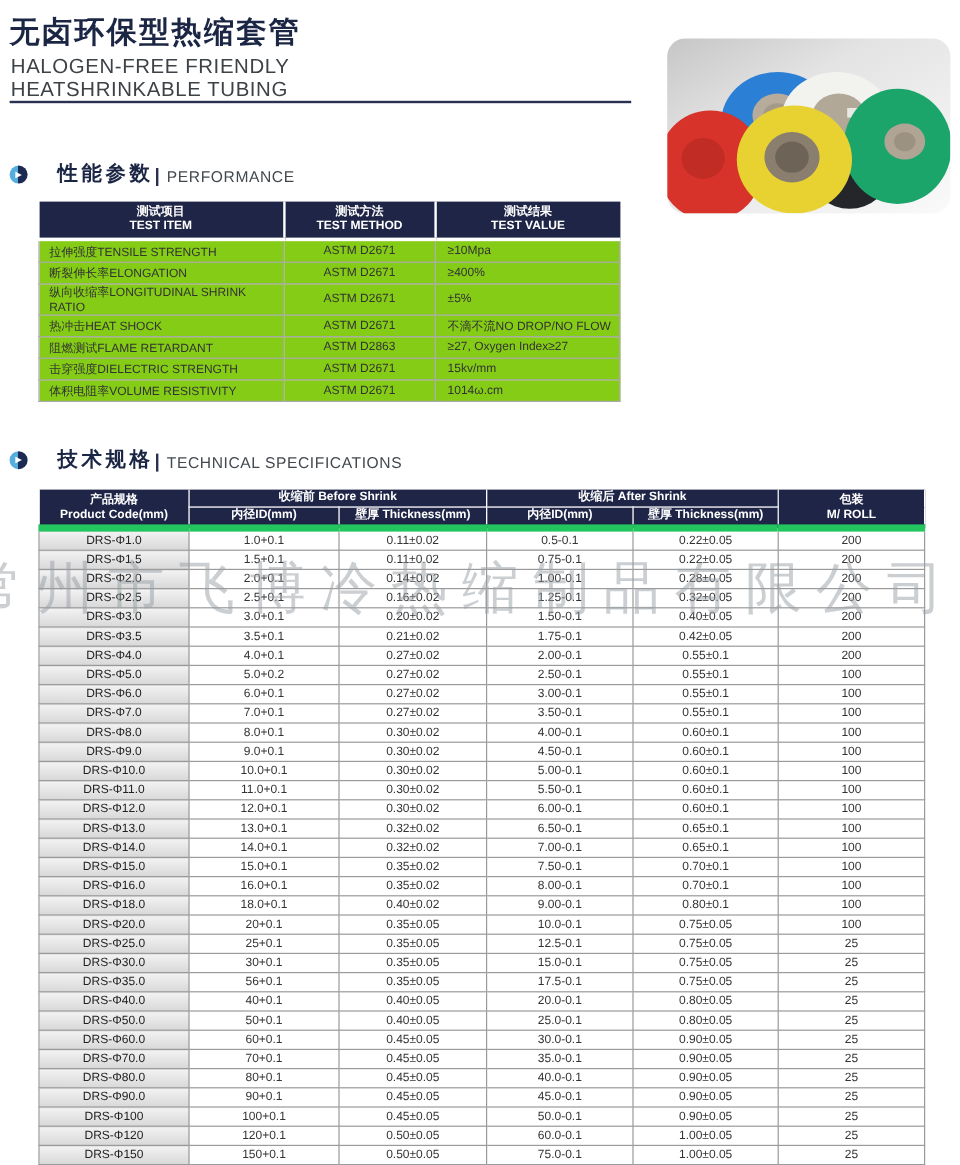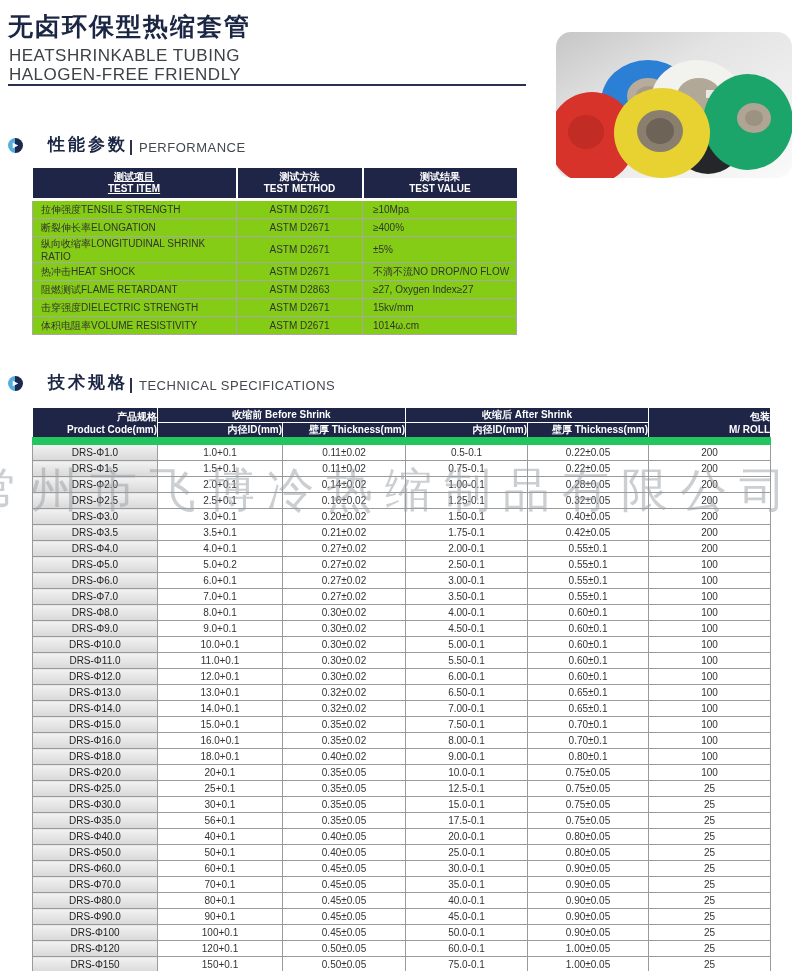--- a/index.html
+++ b/index.html
@@ -42,60 +42,60 @@
   .sec .bar { width:2px; height:15px; background:#2a3150; margin:0 7px 1px 2px; }
   .sec .en { font-size:13px; font-weight:normal; color:#43484e; letter-spacing:0.5px; margin-bottom:1px; }
   
   table { border-collapse:collapse; table-layout:fixed; }
   .perf { position:absolute; left:32px; top:168px; width:484px; }
   .perf col.p1 { width:204px; } .perf col.p2 { width:126px; } .perf col.p3 { width:154px; }
   .perf th {
     background:#1f2547; color:#fff; font-size:10px; font-weight:bold;
     height:30px; padding:0; border-left:2px solid #fff; border-bottom:3px solid #fff;
   }
-  .perf th:first-child { border-left:none;text-decoration:underline; }
+  .perf th:first-child { border-left:none; }
   .perf th span { display:block; line-height:12px; }
   .perf td {
     border:1px solid #a8a8a8; height:17px; font-size:10px; color:#333;
     background:#84cc16; padding:0 6px;
   }
   .perf td.c0 { text-align:left; padding-left:8px; }
   .perf td.c1 { text-align:center; }
   .perf td.c2 { text-align:left; padding-left:10px; }
   
   .specs { position:absolute; left:32px; top:408px; width:738px; }
   .specs col.s1 { width:125px; } .specs col.s2 { width:125px; } .specs col.s3 { width:123px; }
   .specs col.s4 { width:122px; } .specs col.s5 { width:121px; } .specs col.s6 { width:122px; }
   .specs th {
     background:#1f2547; color:#fff; font-size:10px; font-weight:bold;
     padding:0; height:14px; border:1px solid #fff; border-top:none; line-height:14px;
   }
-  .specs thead tr:last-child th, .specs th[rowspan] { border-bottom:8px solid #22c55e;text-align:right; }
+  .specs thead tr:last-child th, .specs th[rowspan] { border-bottom:6px solid #22c55e; }
   .specs th span { display:block; line-height:13px; }
   .specs td {
     border:1px solid #9a9a9a; height:15px; line-height:15px; font-size:10px;
     color:#333; text-align:center; padding:0; background:#fff;
   }
   .specs td.c0 { background:linear-gradient(#f2f2f2,#d8d8d8); color:#222; }
   
   .watermark {
     position:absolute; left:-28px; top:459px; z-index:5;
     font-size:47px; letter-spacing:12px; white-space:nowrap;
     color:#9aa0a6; opacity:0.5; pointer-events:none;
   }
 </style>
 </head>
 <body>
 
 <div class="page">
 
   <div class="title-zh">无卤环保型热缩套管</div>
   <div class="subtitle-en">
+    <div>HALOGEN-FREE FRIENDLY</div>
     <div>HEATSHRINKABLE TUBING</div>
-    <div>HALOGEN-FREE FRIENDLY</div>
   </div>
   <div class="head-rule"></div>
 
   <div class="photo">
     <svg width="236" height="146" viewBox="0 0 236 146">
 
       <ellipse cx="92" cy="70" rx="47" ry="42" fill="#2b7fd4"></ellipse>
       <ellipse cx="92" cy="64" rx="21" ry="18" fill="#b7ab9b"></ellipse>
       <ellipse cx="92" cy="64" rx="12" ry="10" fill="#a59a8a"></ellipse>
 

